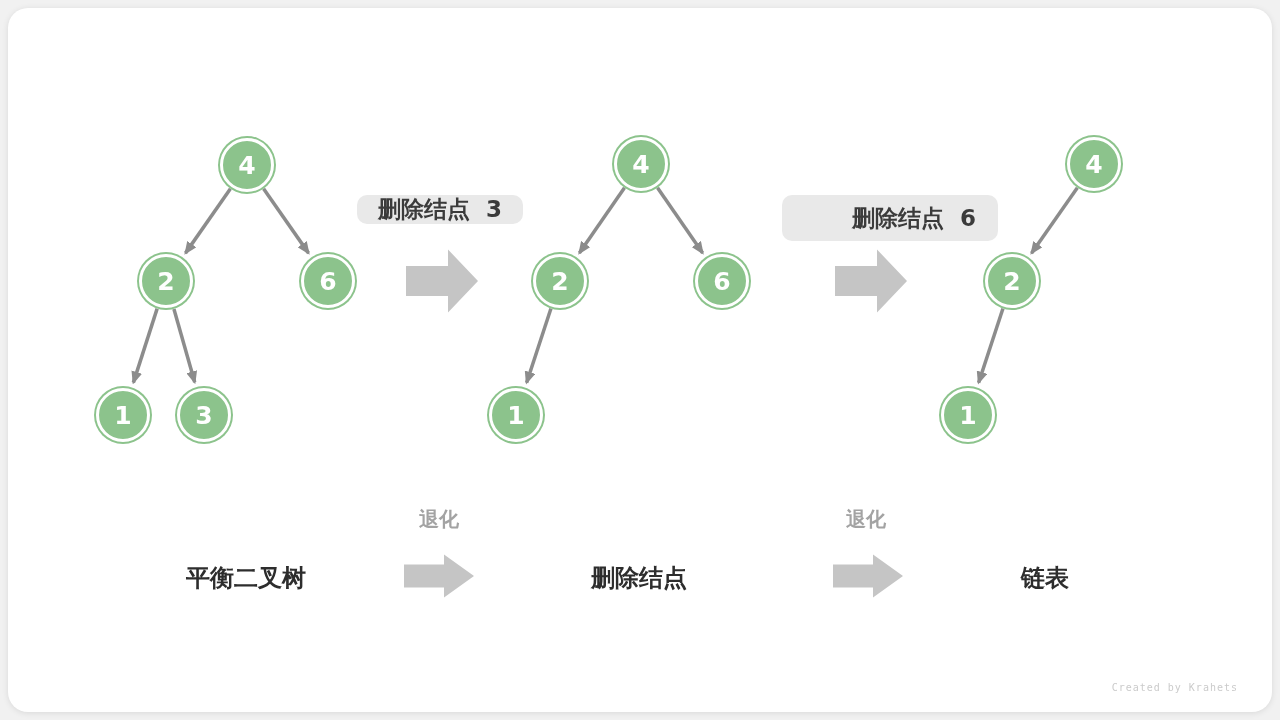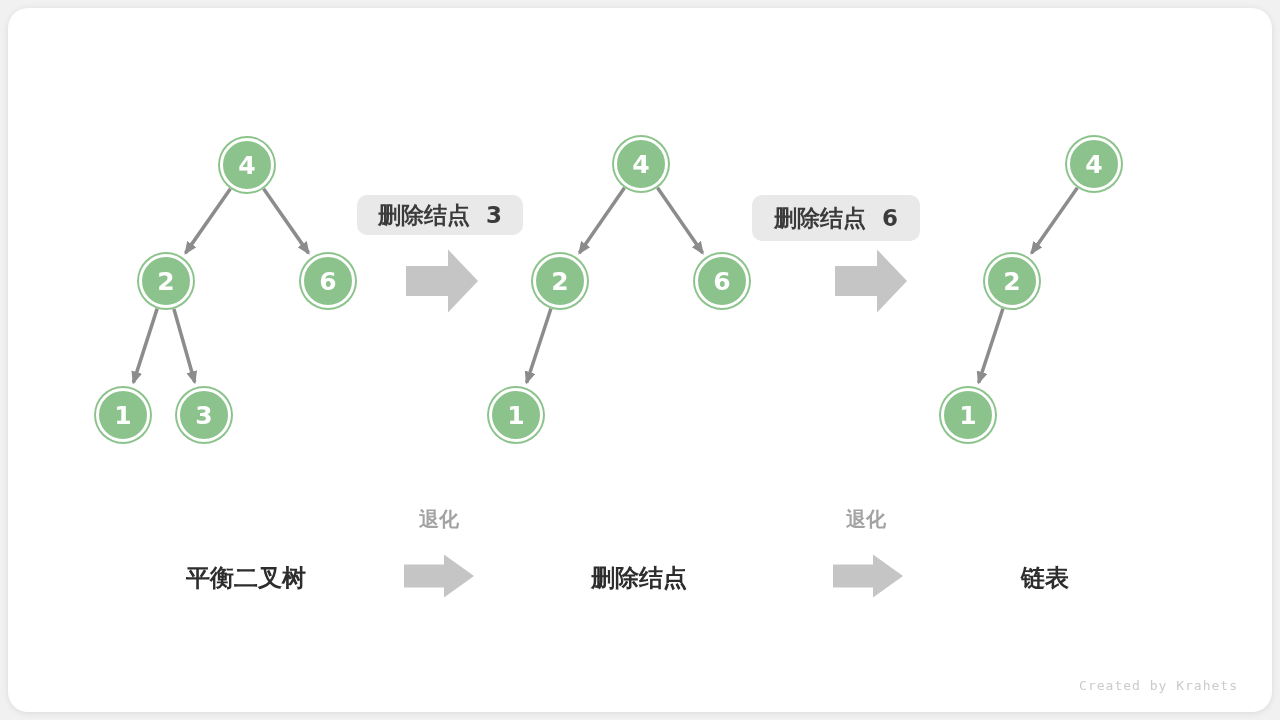--- a/index.html
+++ b/index.html
@@ -28,42 +28,42 @@
   .block-arrow{fill:var(--block-arrow,#c5c5c5);}
   .step-label{
     position:absolute;
     background:var(--label-bg,#e9e9e9);
     border-radius:10px;
     color:var(--label-text,#3b3b3b);
     font-size:23px;font-weight:bold;
     display:flex;align-items:center;justify-content:center;
     white-space:pre;
   }
-  .step-label-1{left:357px;top:195px;width:166px;height:40px;}
-  .step-label-2{left:752px;top:195px;width:168px;height:46px;}
+  .step-label-1{left:357px;top:195px;width:166px;height:29px;}
+  .step-label-2{left:782px;top:195px;width:168px;height:46px;padding-left:48px;}
   .caption{
     position:absolute;top:562px;transform:translateX(-50%);
     color:var(--caption,#2d2d2d);
     font-size:24px;font-weight:bold;white-space:nowrap;text-align:center;
   }
   .caption-1{left:246px;}
   .caption-2{left:639px;}
   .caption-3{left:1045px;}
   .degrade{
     position:absolute;top:506px;transform:translateX(-50%);
     color:var(--degrade,#a3a3a3);
     font-size:20px;font-weight:bold;white-space:nowrap;
   }
   .degrade-1{left:439px;}
   .degrade-2{left:866px;}
   .watermark{
     position:absolute;right:42px;bottom:27px;
     color:var(--watermark,#cbcbcb);
     font-family:"DejaVu Sans Mono",monospace;
-    font-size:13px;letter-spacing:1px;white-space:nowrap;
+    font-size:10px;letter-spacing:1px;white-space:nowrap;
   }
 </style>
 </head>
 <body>
 
 <div class="card"></div>
 
 <svg class="diagram" viewBox="0 0 1280 720" xmlns="http://www.w3.org/2000/svg">
   <defs>
     <marker id="arrowhead" markerUnits="userSpaceOnUse" markerWidth="13" markerHeight="11" refX="11" refY="5.5" orient="auto">

